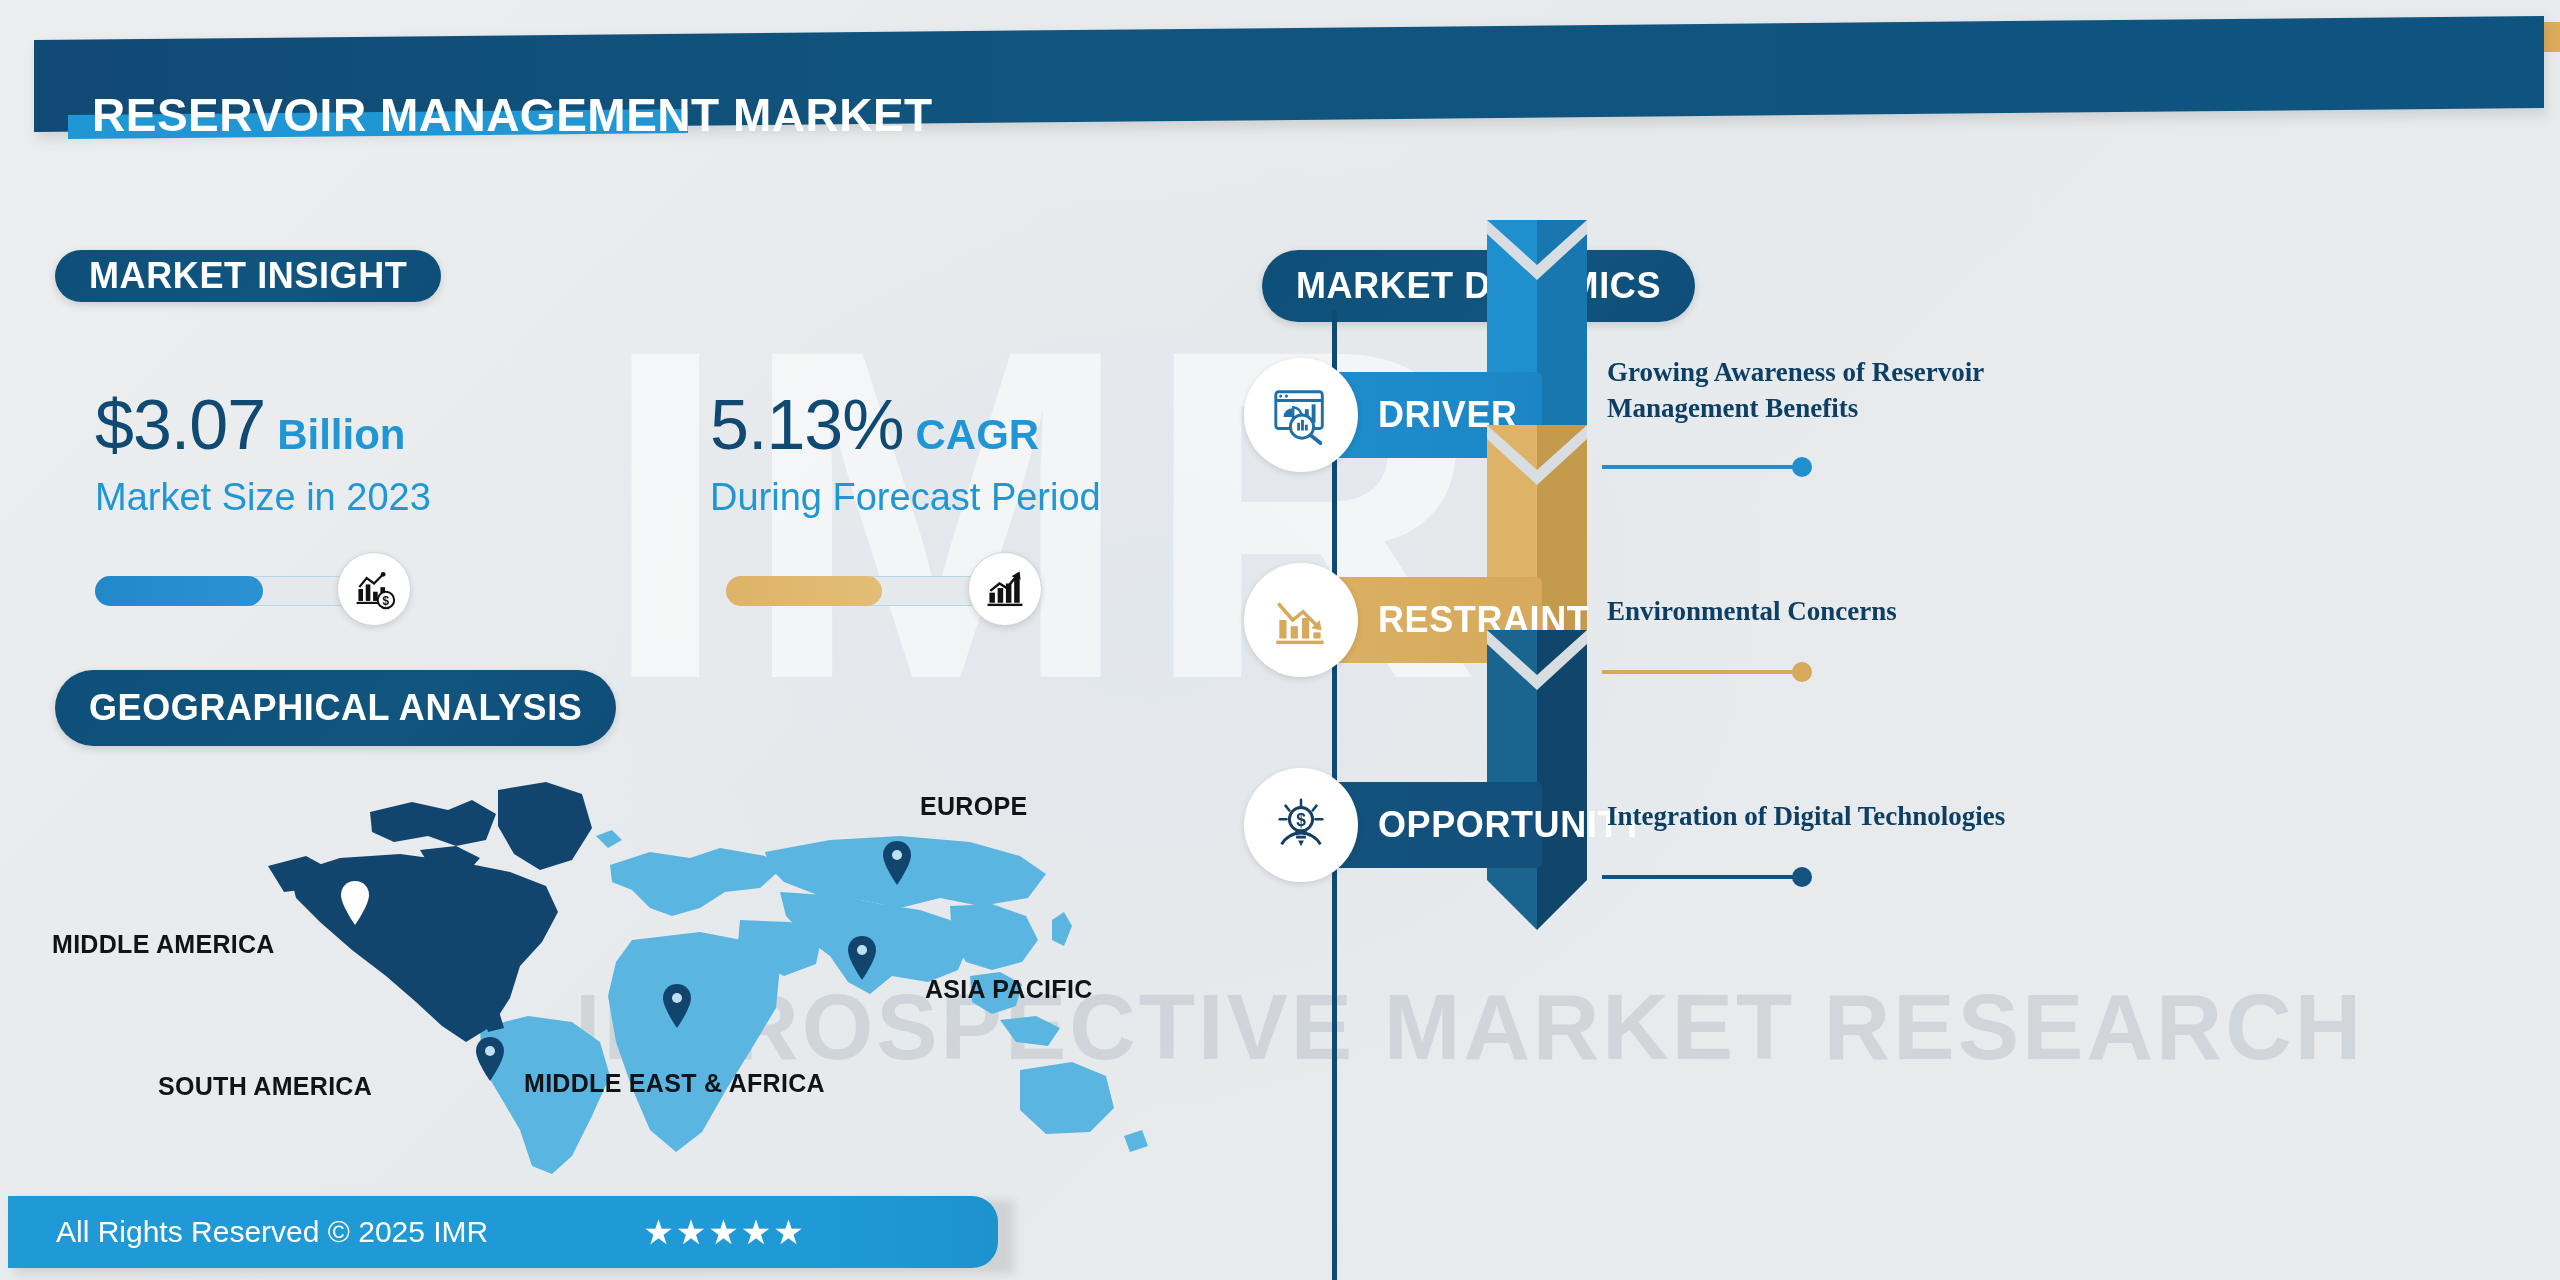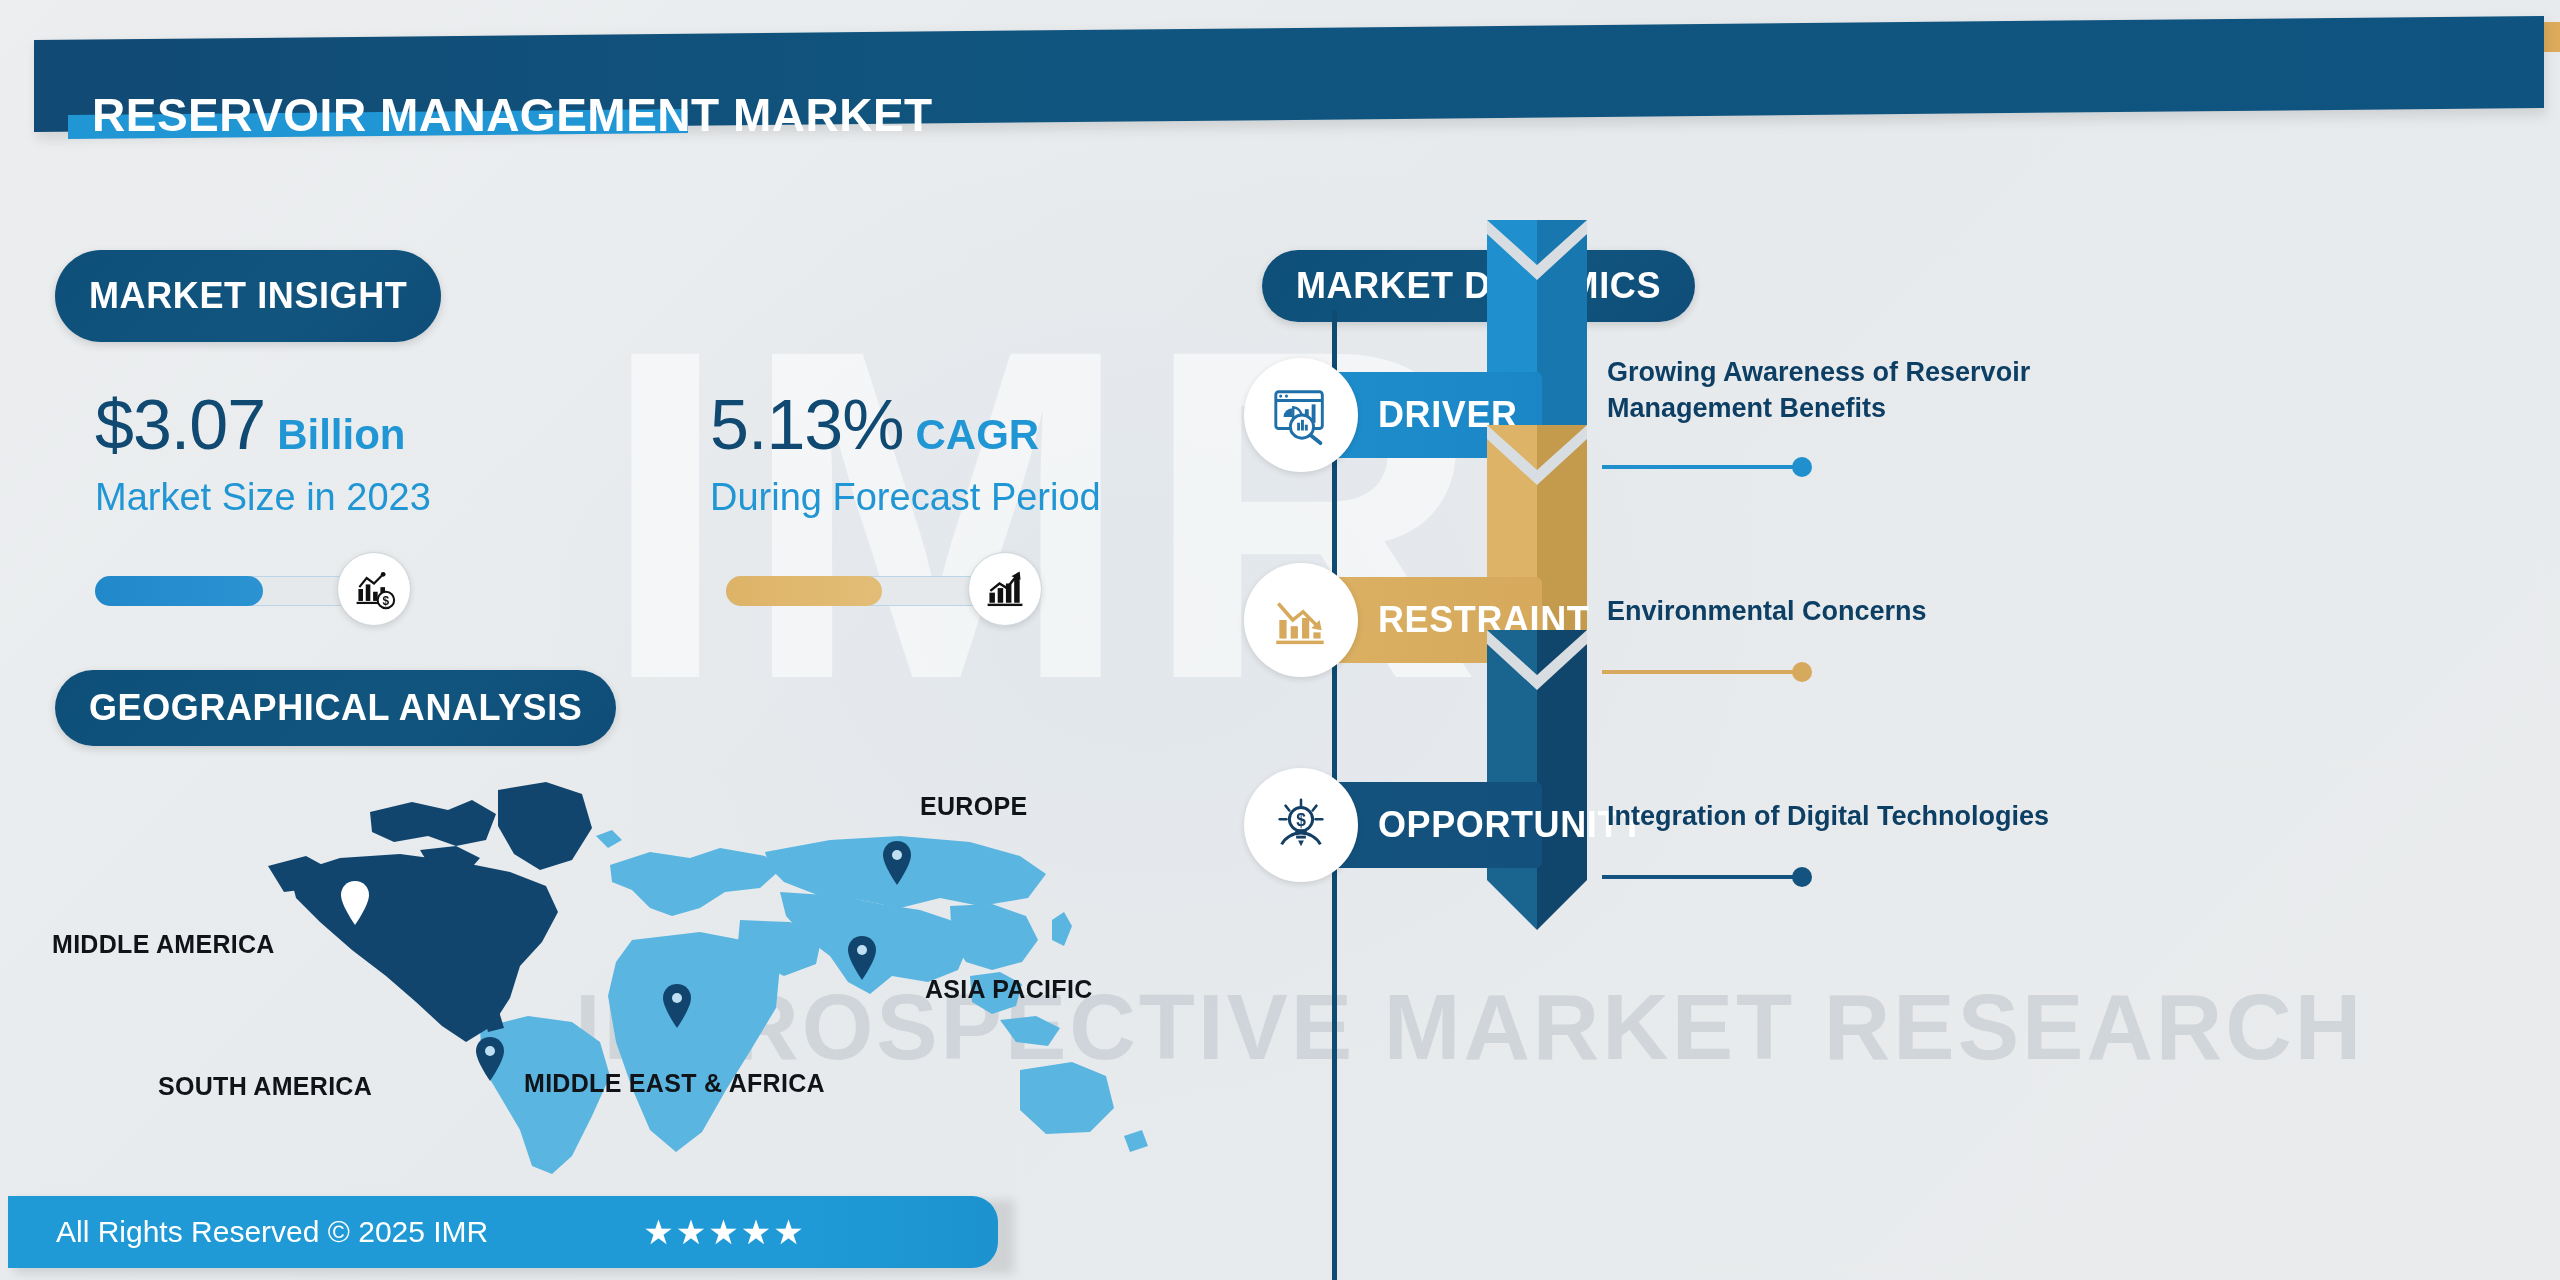--- a/index.html
+++ b/index.html
@@ -66,21 +66,21 @@
 
   
   .pill {
     position:absolute; display:flex; align-items:center;
     background:linear-gradient(135deg,#0d4f79 0%, #11557f 60%, #0e4d77 100%);
     border-radius:60px; color:#fff;
     font-size:36px; font-weight:bold; letter-spacing:.6px;
     padding:0 34px; white-space:nowrap;
     box-shadow:0 3px 8px rgba(0,0,0,.14);
   }
-  #pill-insight  { left:55px;  top:250px;  height:92px; }
+  #pill-insight  { left:55px;  top:250px;  height:52px; }
   #pill-geo      { left:55px;  top:670px;  height:76px; }
   #pill-dynamics { left:1262px;top:250px;  height:72px; }
 
   
   .stat { position:absolute; }
   .stat .line1 { white-space:nowrap; line-height:1; }
   .stat .big {
     font-size:70px; font-weight:normal; color:#104a72;
     letter-spacing:-1px;
   }
@@ -189,20 +189,21 @@
     width:114px; height:114px; border-radius:50%;
     background:#fff; display:flex; align-items:center; justify-content:center;
     box-shadow:0 2px 6px rgba(0,0,0,.12);
   }
   .tag-icon svg { width:62px; height:62px; display:block; }
 
   .desc {
     position:absolute; left:345px; top:44px; width:530px;
     font-size:27px; font-weight:bold; color:#0d3f64;
     line-height:1.35;
+    font-family:Liberation Serif, serif;
   }
   .leader {
     position:absolute; left:340px; height:4px;
   }
   .leader-dot {
     position:absolute; width:20px; height:20px; border-radius:50%;
     right:-10px; top:-8px;
   }
 
   

